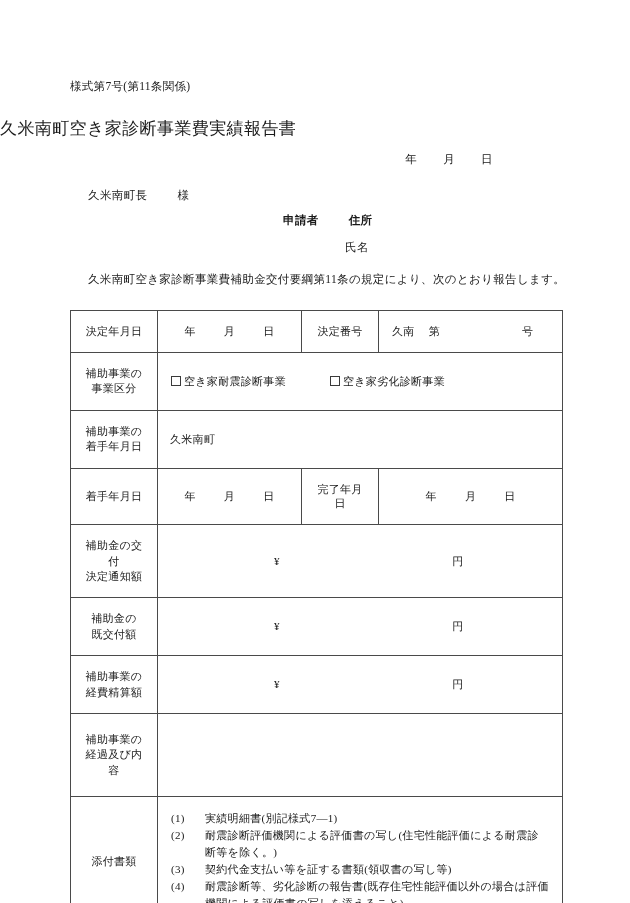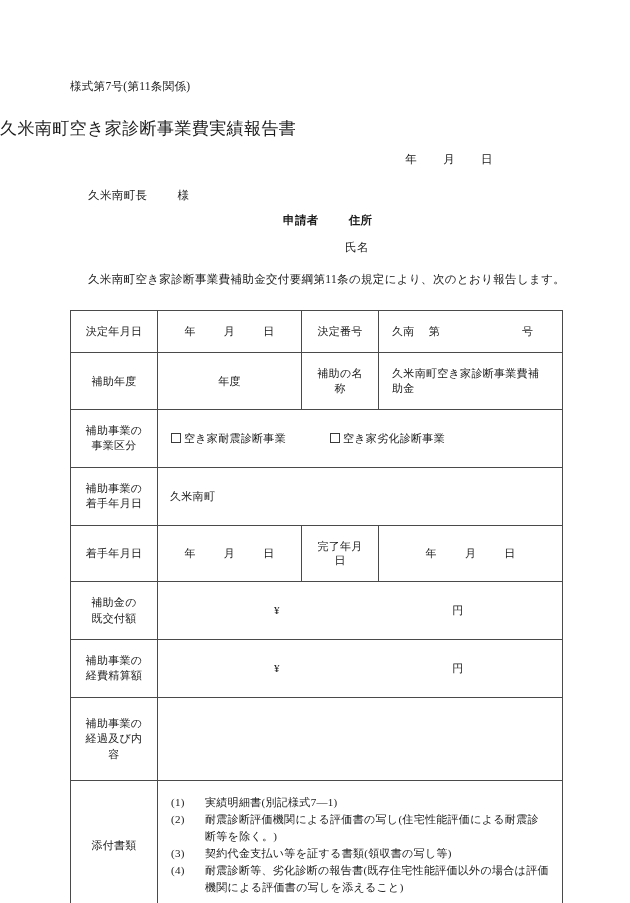--- a/index.html
+++ b/index.html
@@ -238,26 +238,20 @@
           </span>
         </td>
         <td class="lbl">決定番号</td>
         <td class="val">
           <span class="kunan-line">
             <span>久南</span><span class="gap"></span><span>第</span><span class="gap-wide"></span><span>号</span>
           </span>
         </td>
       </tr>
 
-      <tr>
-        <td class="lbl">補助年度</td>
-        <td class="val val-center" colspan="3">年度</td>
-        <td class="lbl">補助の名称</td>
-        <td class="val">久米南町空き家診断事業費補助金</td>
-      </tr>
 
       <tr>
         <td class="lbl lbl-2line">
           <span>補助事業の</span><br>
           <span>事業区分</span>
         </td>
         <td class="val checks" colspan="5">
           <span class="checkbox-item"><span class="box"></span><span>空き家耐震診断事業</span></span><span class="check-gap"></span><span class="checkbox-item"><span class="box"></span><span>空き家劣化診断事業</span></span>
         </td>
       </tr>
@@ -278,20 +272,31 @@
           </span>
         </td>
         <td class="lbl">完了年月日</td>
         <td class="val val-center">
           <span class="spaced-date">
             <i>年</i><i>月</i><i>日</i>
           </span>
         </td>
       </tr>
 
+      <tr>
+        <td class="lbl lbl-2line">
+          <span>補助金の交付</span><br>
+          <span>決定通知額</span>
+        </td>
+        <td class="val" colspan="5">
+          <span class="money-cell">
+            <span class="yen-mark">¥</span><span class="yen-unit">円</span>
+          </span>
+        </td>
+      </tr>
 
       <tr>
         <td class="lbl lbl-2line">
           <span>補助金の</span><br>
           <span>既交付額</span>
         </td>
         <td class="val" colspan="5">
           <span class="money-cell">
             <span class="yen-mark">¥</span><span class="yen-unit">円</span>
           </span>

